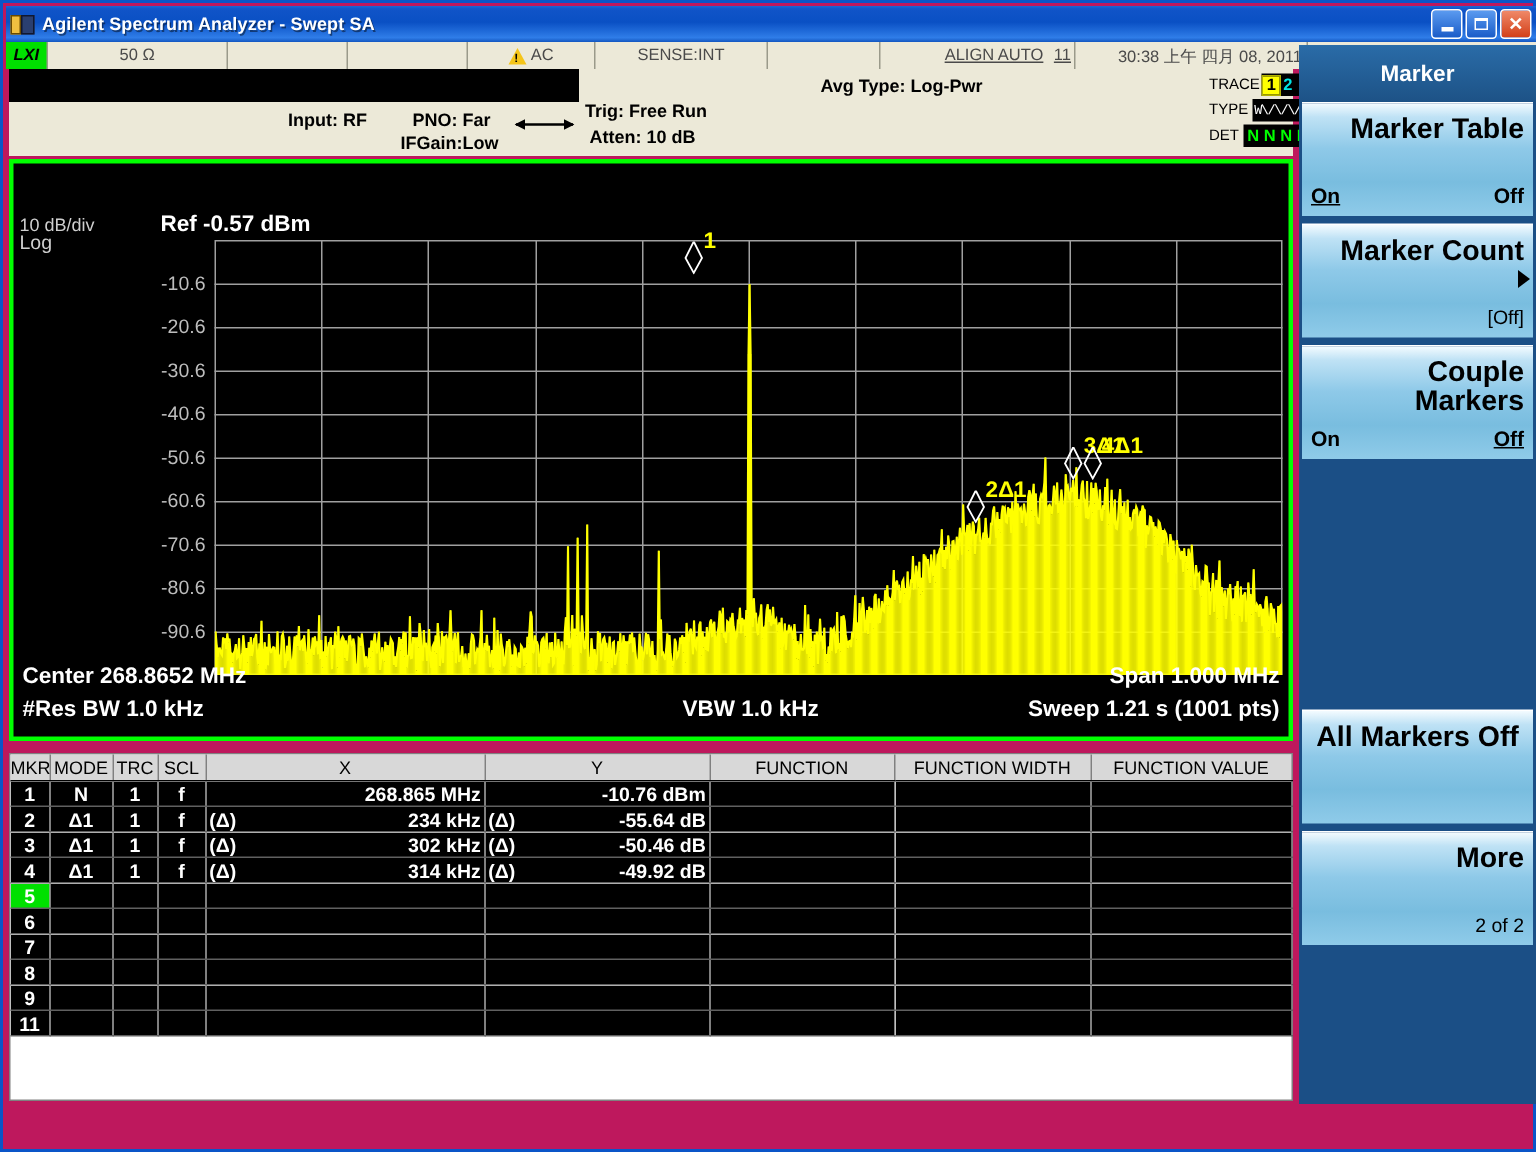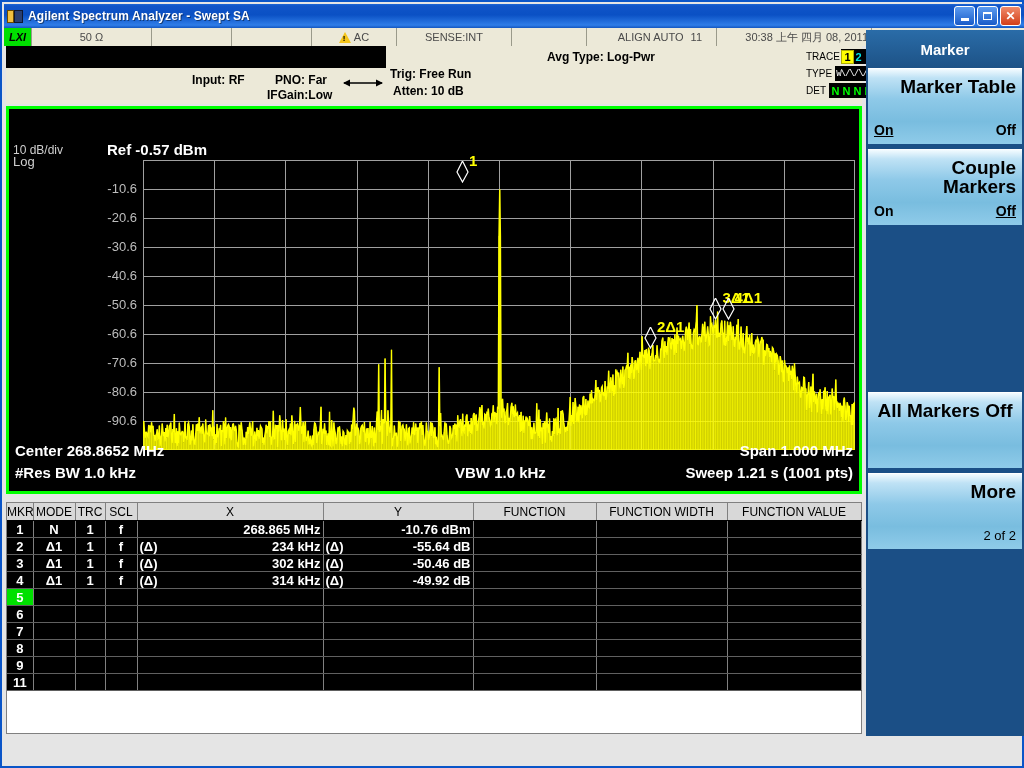--- a/index.html
+++ b/index.html
@@ -3,21 +3,21 @@
 <meta charset="utf-8">
 <style>
   html,body{margin:0;padding:0;}
   body{
     width:1024px;height:768px;overflow:hidden;
     background:#0a246a;
     font-family:"Liberation Sans", sans-serif;
     -webkit-font-smoothing:none;
   }
   .app{position:absolute;left:0;top:0;width:1024px;height:768px;box-sizing:border-box;
-       border:2px solid #0a55c8;background:#e5e5e5;}
+       border:2px solid #0a55c8;background:#be185d;}
 
   
   .titlebar{position:absolute;left:2px;top:2px;width:1020px;height:24px;
     background:linear-gradient(to bottom,#1b66d6 0%,#1054c8 8%,#0a50c4 45%,#2f7de8 88%,#1356c0 100%);
     display:flex;align-items:center;}
   .tb-icon{width:16px;height:15px;margin-left:3px;margin-right:5px;position:relative;flex:0 0 auto;}
   .tb-icon .b1{position:absolute;left:0;top:1px;width:7px;height:13px;background:#f0c040;border:1px solid #6a4a00;box-sizing:border-box;}
   .tb-icon .b2{position:absolute;left:7px;top:1px;width:9px;height:13px;background:#2a3f70;border:1px solid #101830;box-sizing:border-box;}
   .tb-title{color:#ffffff;font-size:12px;font-weight:bold;letter-spacing:0.1px;
     text-shadow:1px 1px 0 rgba(0,0,0,.45);}
@@ -36,21 +36,21 @@
     display:flex;background:#ece9d8;font-size:11px;color:#4a4a4a;}
   .ss-cell{border-right:1px solid #9a9a8a;box-sizing:border-box;height:18px;
     display:flex;align-items:center;justify-content:center;overflow:hidden;white-space:nowrap;}
   .ss-lxi{width:28px;background:#00e000;color:#000;font-weight:bold;font-style:italic;font-size:11px;}
   .ss-imp{width:120px;}
   .ss-e1{width:80px;}
   .ss-e2{width:80px;}
   .ss-ac{width:85px;gap:3px;}
   .ss-sense{width:115px;}
   .ss-e3{width:75px;}
-  .ss-align{width:130px;justify-content:flex-end;padding-right:14px;gap:7px;}
+  .ss-align{width:130px;justify-content:flex-end;padding-right:2px;gap:7px;text-decoration:underline;}
   .ss-time{width:155px;justify-content:flex-end;padding-right:3px;}
   .warn-tri{width:0;height:0;border-left:6px solid transparent;border-right:6px solid transparent;
      border-bottom:11px solid #f5c518;position:relative;}
   .warn-tri:after{content:"!";position:absolute;left:-2px;top:2px;font-size:8px;color:#000;font-weight:bold;}
 
   
   .infoband{position:absolute;left:4px;top:44px;width:856px;height:58px;background:#ece9d8;}
   .infoband .blackbox{position:absolute;left:0;top:0;width:380px;height:22px;background:#000;}
   .inf{position:absolute;font-size:12px;font-weight:bold;color:#000;white-space:nowrap;}
   .inf-input{left:190px;top:71px;}
@@ -1447,20 +1447,25 @@
 
   <div class="menu">
     <div class="mtitle">Marker</div>
     <div id="keys">
         <div class="key">
           <div class="key-main">Marker Table</div>
           <div class="key-left sel-u">On</div>
           <div class="key-right">Off</div>
         </div>
         <div class="key">
+          <div class="key-main">Marker Count</div>
+          <div class="arrow-r"></div>
+          <div class="key-sub">[Off]</div>
+        </div>
+        <div class="key">
           <div class="key-main">Couple<br>Markers</div>
           <div class="key-left">On</div>
           <div class="key-right sel-u">Off</div>
         </div>
         <div class="key blank"></div>
         <div class="key blank"></div>
         <div class="key">
           <div class="key-main center">All Markers Off</div>
         </div>
         <div class="key">

